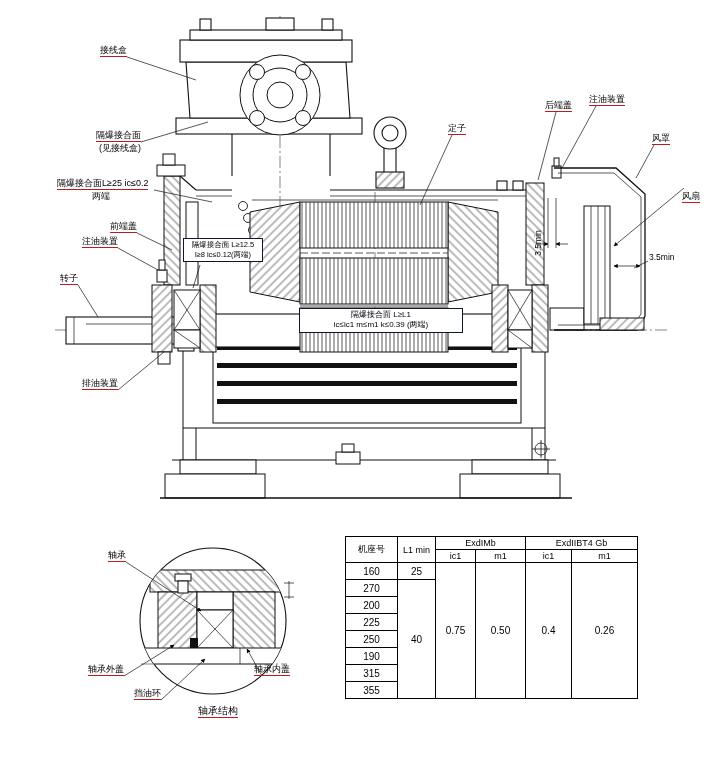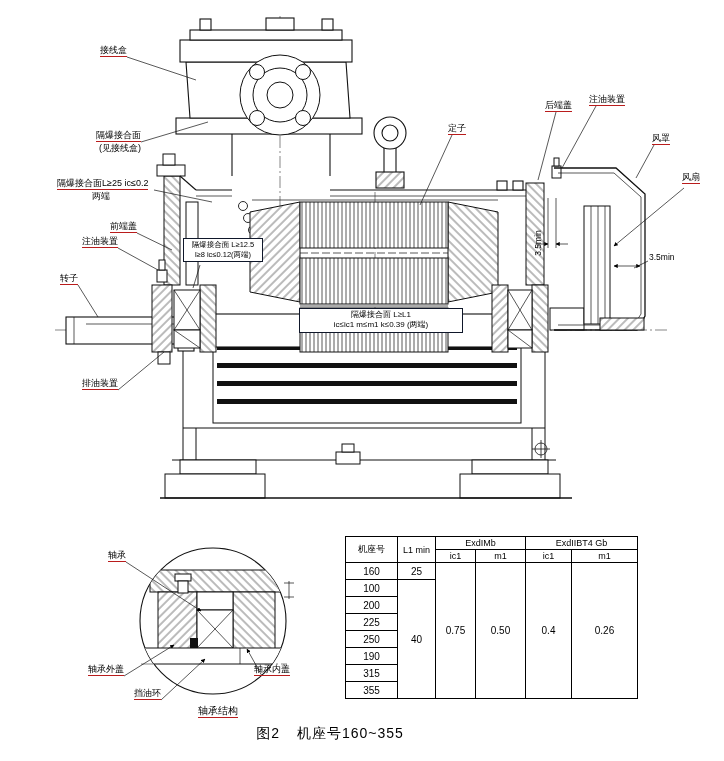--- a/index.html
+++ b/index.html
@@ -251,21 +251,21 @@
 <div class="lbl ul" style="left:57px;top:178px;">隔爆接合面L≥25 ic≤0.2</div>
 <div class="lbl" style="left:92px;top:191px;">两端</div>
 <div class="lbl ul" style="left:110px;top:221px;">前端盖</div>
 <div class="lbl ul" style="left:82px;top:236px;">注油装置</div>
 <div class="lbl ul" style="left:60px;top:273px;">转子</div>
 <div class="lbl ul" style="left:82px;top:378px;">排油装置</div>
 <div class="lbl ul" style="left:448px;top:123px;">定子</div>
 <div class="lbl ul" style="left:545px;top:100px;">后端盖</div>
 <div class="lbl ul" style="left:589px;top:94px;">注油装置</div>
 <div class="lbl ul" style="left:652px;top:133px;">风罩</div>
-<div class="lbl ul" style="left:682px;top:172px;">风扇</div>
+<div class="lbl ul" style="left:682px;top:191px;">风扇</div>
 
 <div class="notebox" style="left:183px;top:238px;width:80px;">
   <div>隔爆接合面 L≥12.5</div>
   <div>l≥8 ic≤0.12(两端)</div>
 </div>
 <div class="notebox big" style="left:299px;top:308px;width:164px;">
   <div>隔爆接合面 L≥L1</div>
   <div>ic≤ic1 m≤m1 k≤0.39 (两端)</div>
 </div>
 
@@ -299,21 +299,21 @@
   </tr>
   <tr>
     <td>160</td>
     <td>25</td>
     <td rowspan="8">0.75</td>
     <td rowspan="8">0.50</td>
     <td rowspan="8">0.4</td>
     <td rowspan="8">0.26</td>
   </tr>
   <tr>
-    <td>100</td>
+    <td>270</td>
     <td rowspan="7">40</td>
   </tr>
   <tr>
           <td>200</td>
         </tr>
   <tr>
           <td>225</td>
         </tr>
   <tr>
           <td>250</td>
@@ -323,18 +323,14 @@
         </tr>
   <tr>
           <td>315</td>
         </tr>
   <tr>
           <td>355</td>
         </tr>
 </tbody>
     </table>
 
-<div class="caption">
-  <span>图2</span>
-  <span>机座号160~355</span>
+
 </div>
 
-</div>
-
 </body></html>

